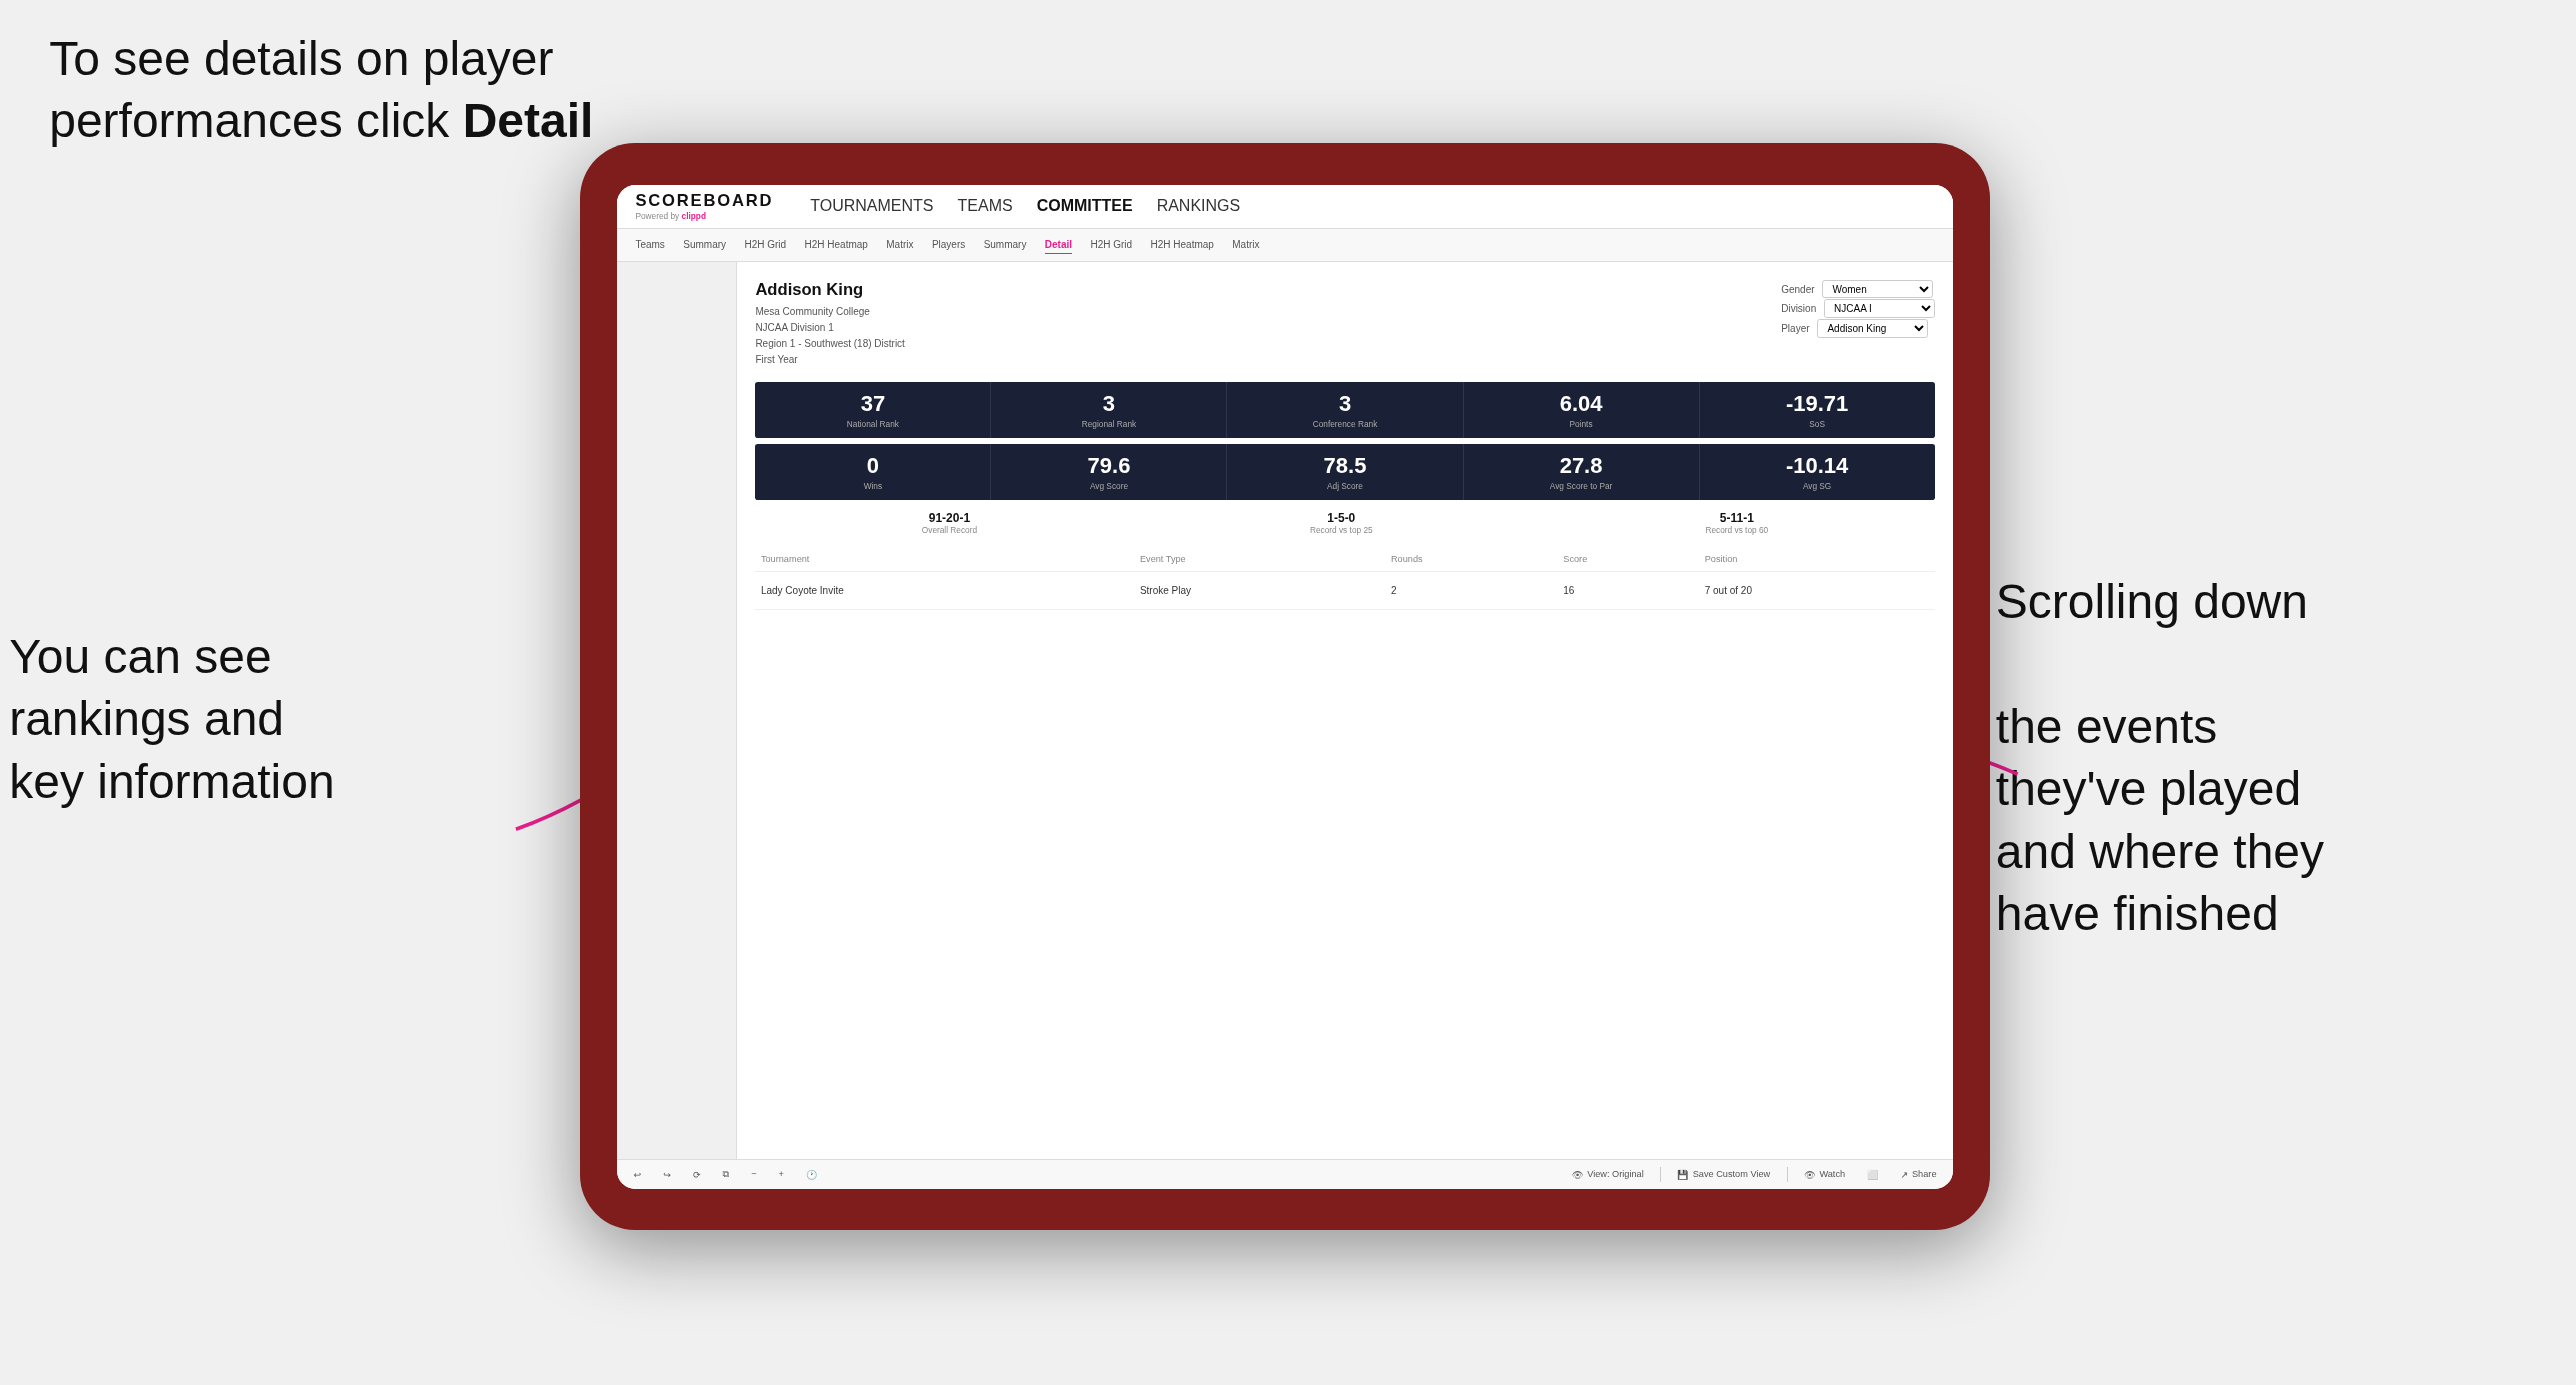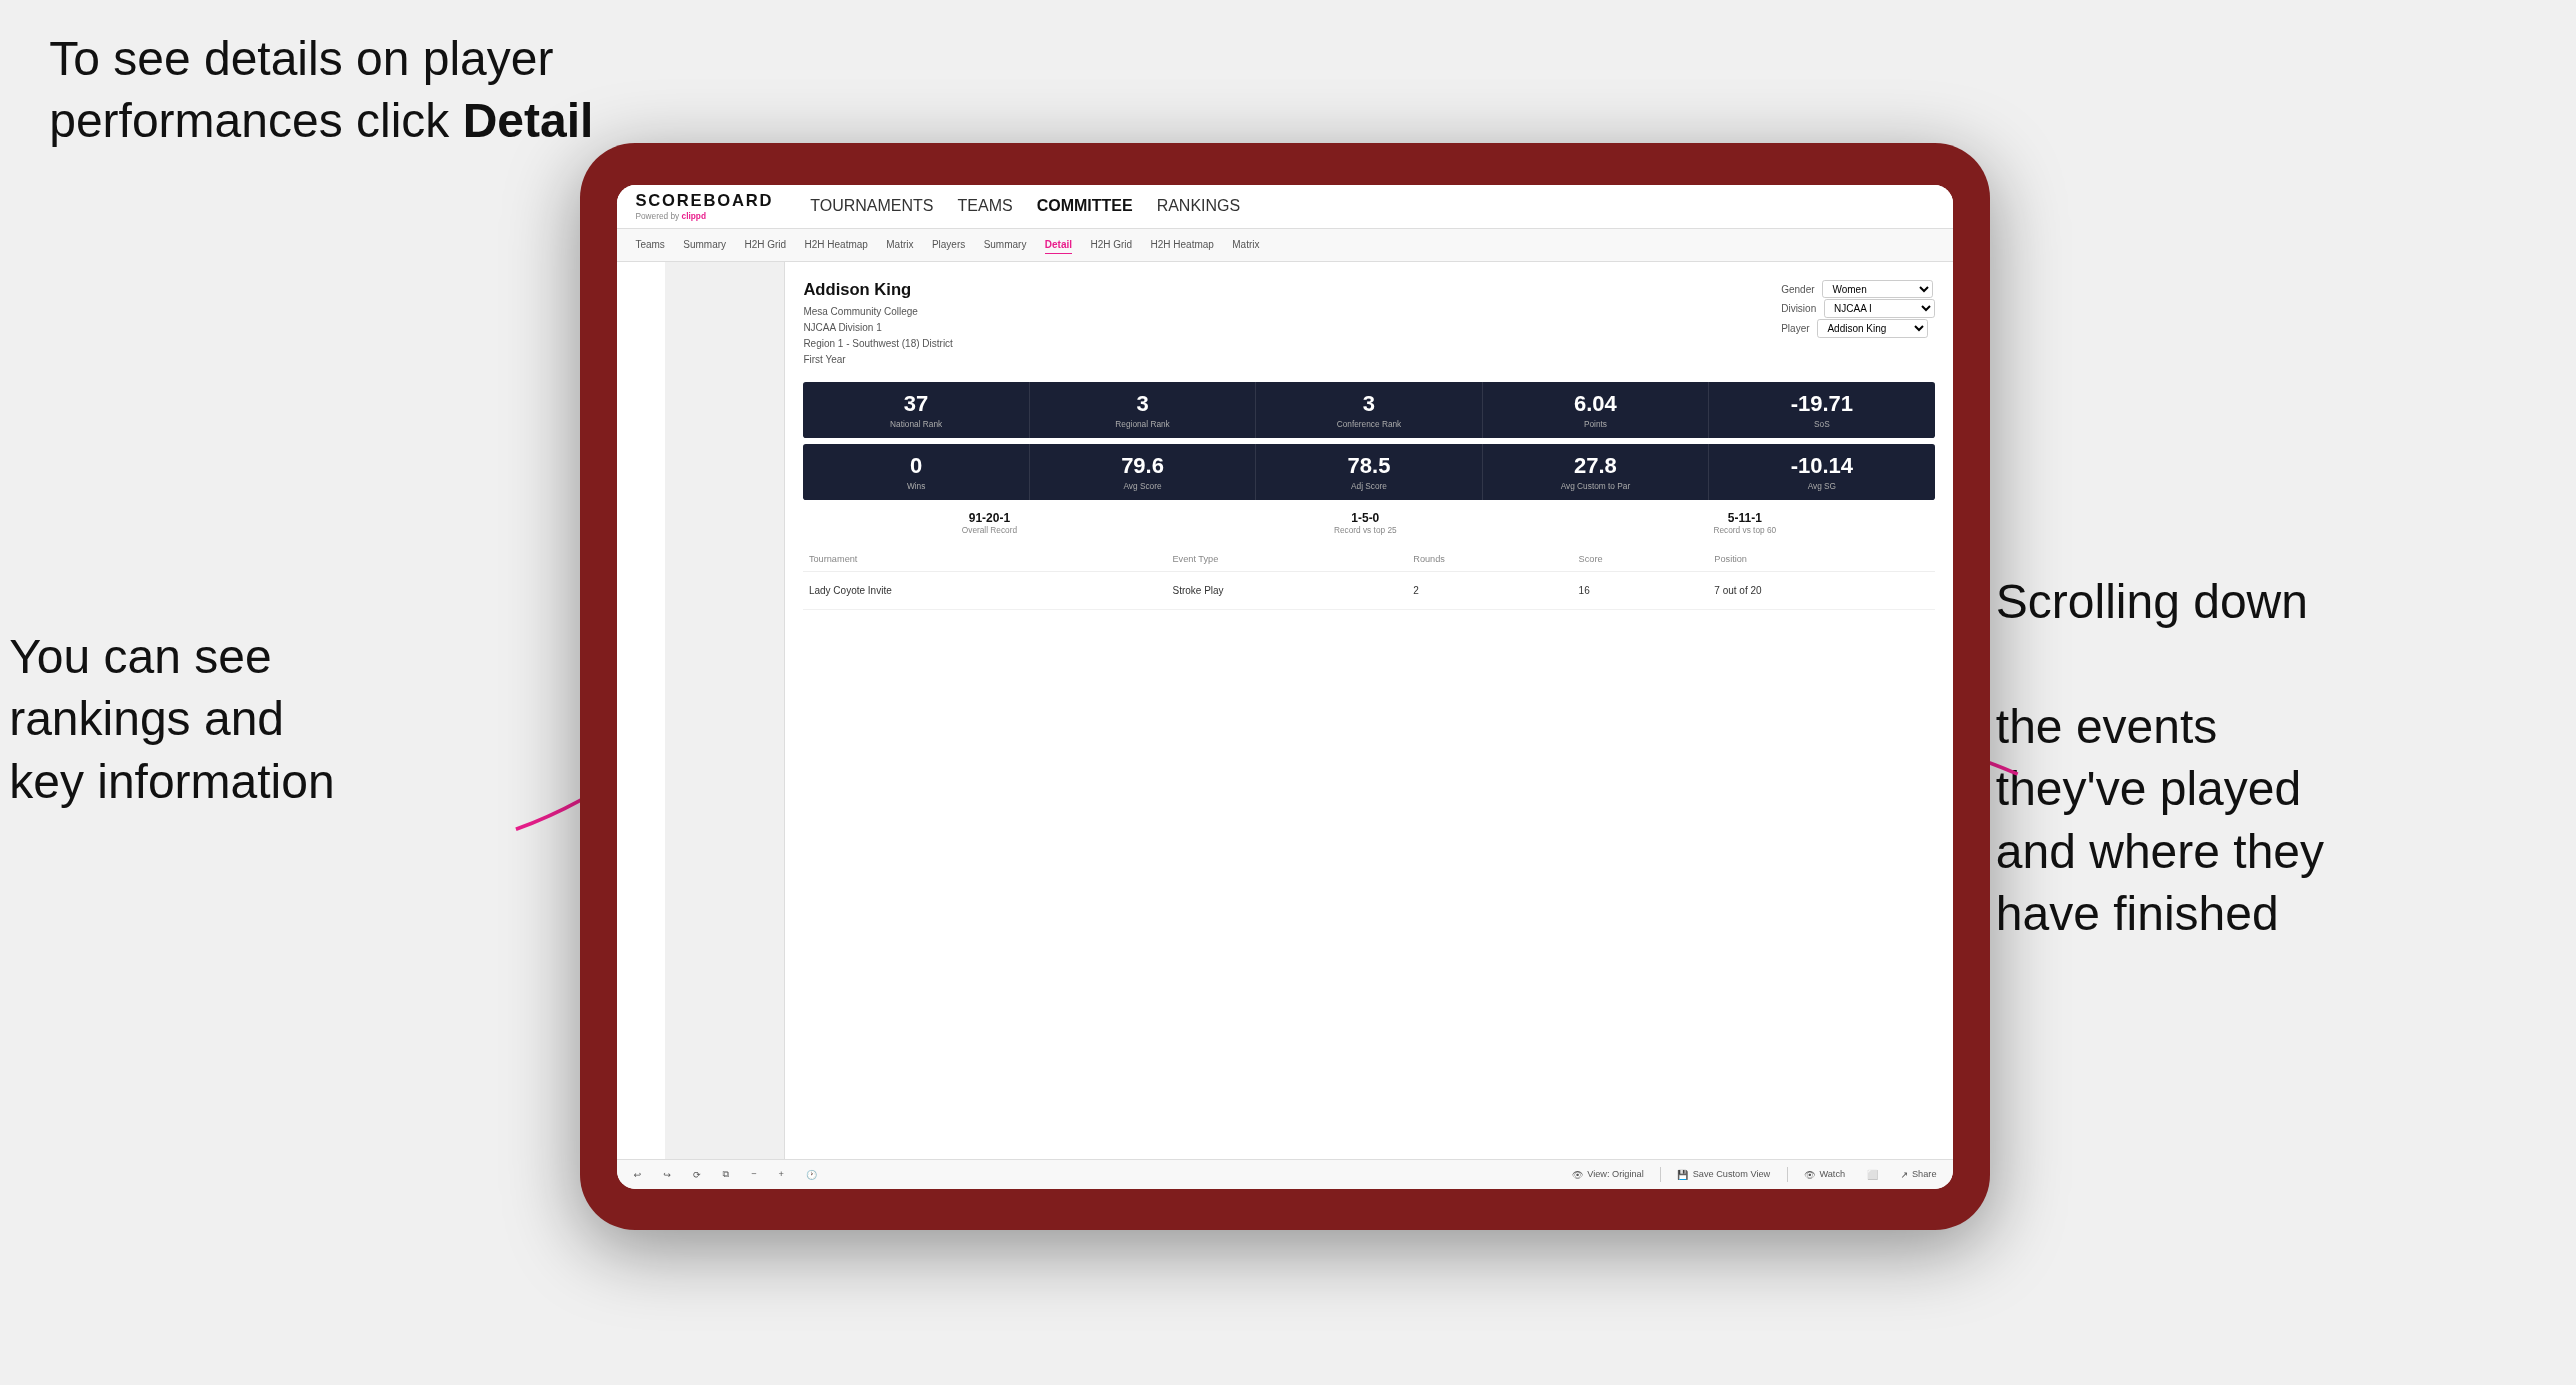--- a/index.html
+++ b/index.html
@@ -147,21 +147,20 @@
       border-bottom: 1.8px solid #e91e8c;
       font-weight: bold;
     }
 
     
     .main-content {
       flex: 1;
       display: flex;
       overflow: hidden;
       background: #f5f5f5;
-      margin-left: 48px;
     }
 
     
     .sidebar {
       width: 120px;
       background: #f0f0f0;
       border-right: 0.9px solid #ddd;
       flex-shrink: 0;
     }
 
@@ -470,21 +469,21 @@
           <div class="stat-cell">
             <span class="stat-value">79.6</span>
             <span class="stat-label">Avg Score</span>
           </div>
           <div class="stat-cell">
             <span class="stat-value">78.5</span>
             <span class="stat-label">Adj Score</span>
           </div>
           <div class="stat-cell">
             <span class="stat-value">27.8</span>
-            <span class="stat-label">Avg Custom to Par</span>
+            <span class="stat-label">Avg Score to Par</span>
           </div>
           <div class="stat-cell">
             <span class="stat-value">-10.14</span>
             <span class="stat-label">Avg SG</span>
           </div>
         </div>
 
         <div class="record-row">
           <div class="record-item">
             <span class="record-value">91-20-1</span>

